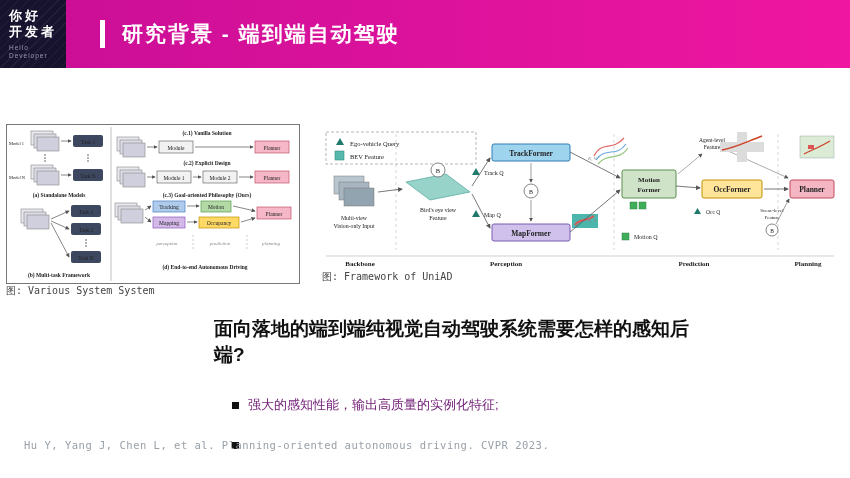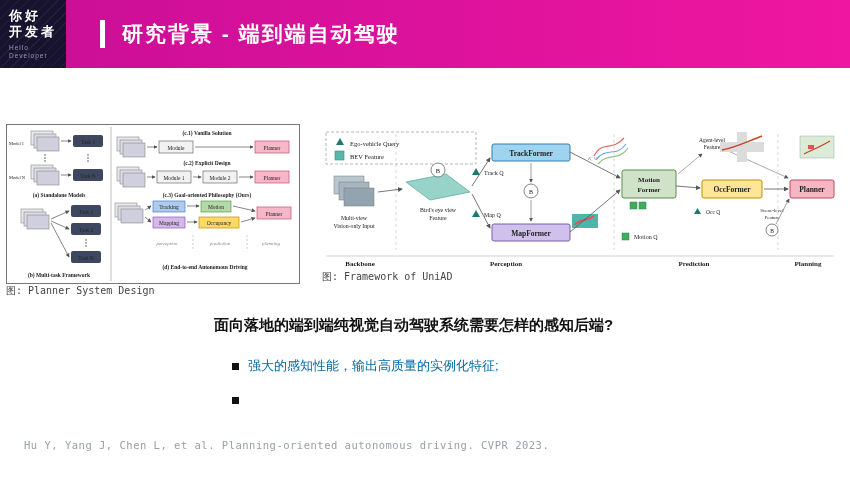--- a/index.html
+++ b/index.html
@@ -23,22 +23,22 @@
   .figL{position:absolute;left:6px;top:124px;width:292px;}
   .figR{position:absolute;left:322px;top:130px;width:516px;}
   .figL svg{border:1px solid #777;display:block;background:#fff;}
   .figR svg{display:block;background:#fff;}
   .caption{text-align:left;font-family:"DejaVu Sans Mono",monospace;font-size:10px;color:#444;}
   svg text{font-family:"Liberation Serif",serif;fill:#222;}
   .ital{font-style:italic;fill:#888;}
 
   
   .content{position:absolute;left:214px;top:316px;width:500px;}
-  .question{font-size:15px;font-weight:bold;color:#111;margin-bottom:8px;}
-  .bullet{display:flex;align-items:center;margin:22px 0;font-size:13px;color:#0369a1;}
+  .question{font-size:19px;font-weight:bold;color:#111;margin-bottom:8px;}
+  .bullet{display:flex;align-items:center;margin:28px 0;font-size:13px;color:#701a75;}
   .sq{width:7px;height:7px;background:#111;margin:0 9px 0 18px;flex:none;}
 
   .citation{position:absolute;left:8px;bottom:12px;font-family:"DejaVu Sans Mono",monospace;
             font-size:10.5px;color:#98a0a8;letter-spacing:0.5px;padding-left:16px;}
   .watermark{position:absolute;right:12px;bottom:4px;font-size:34px;font-weight:bold;color:#a7adb3;
              opacity:0.85;letter-spacing:2px;text-shadow:1px 1px 0 #fff;}
 </style>
 </head>
 <body>
 
@@ -145,21 +145,21 @@
       <rect x="250" y="82" width="34" height="12" fill="#f6b8c8" stroke="#c2506a" stroke-width="0.7"></rect>
       <text x="267" y="90.5" font-size="5.5" text-anchor="middle">Planner</text>
 
       <line x1="186" y1="110" x2="186" y2="124" stroke="#aaa" stroke-width="0.6" stroke-dasharray="2,2"></line>
       <line x1="240" y1="110" x2="240" y2="124" stroke="#aaa" stroke-width="0.6" stroke-dasharray="2,2"></line>
       <text x="160" y="120" font-size="5" class="ital" text-anchor="middle">perception</text>
       <text x="213" y="120" font-size="5" class="ital" text-anchor="middle">prediction</text>
       <text x="264" y="120" font-size="5" class="ital" text-anchor="middle">planning</text>
       <text x="198" y="144" font-size="5.5" font-weight="600" text-anchor="middle">(d) End-to-end Autonomous Driving</text>
     </svg>
-    <div class="caption">图: Planner System Design</div>
+    <div class="caption">图: Various System System</div>
   </div>
 
   <div class="figR">
     <svg width="516" height="140" viewBox="0 0 516 140">
       <defs>
         <marker id="ahR" markerWidth="6" markerHeight="6" refX="5" refY="3" orient="auto">
           <path d="M0,0 L6,3 L0,6 z" fill="#555"></path>
         </marker>
       </defs>
 

